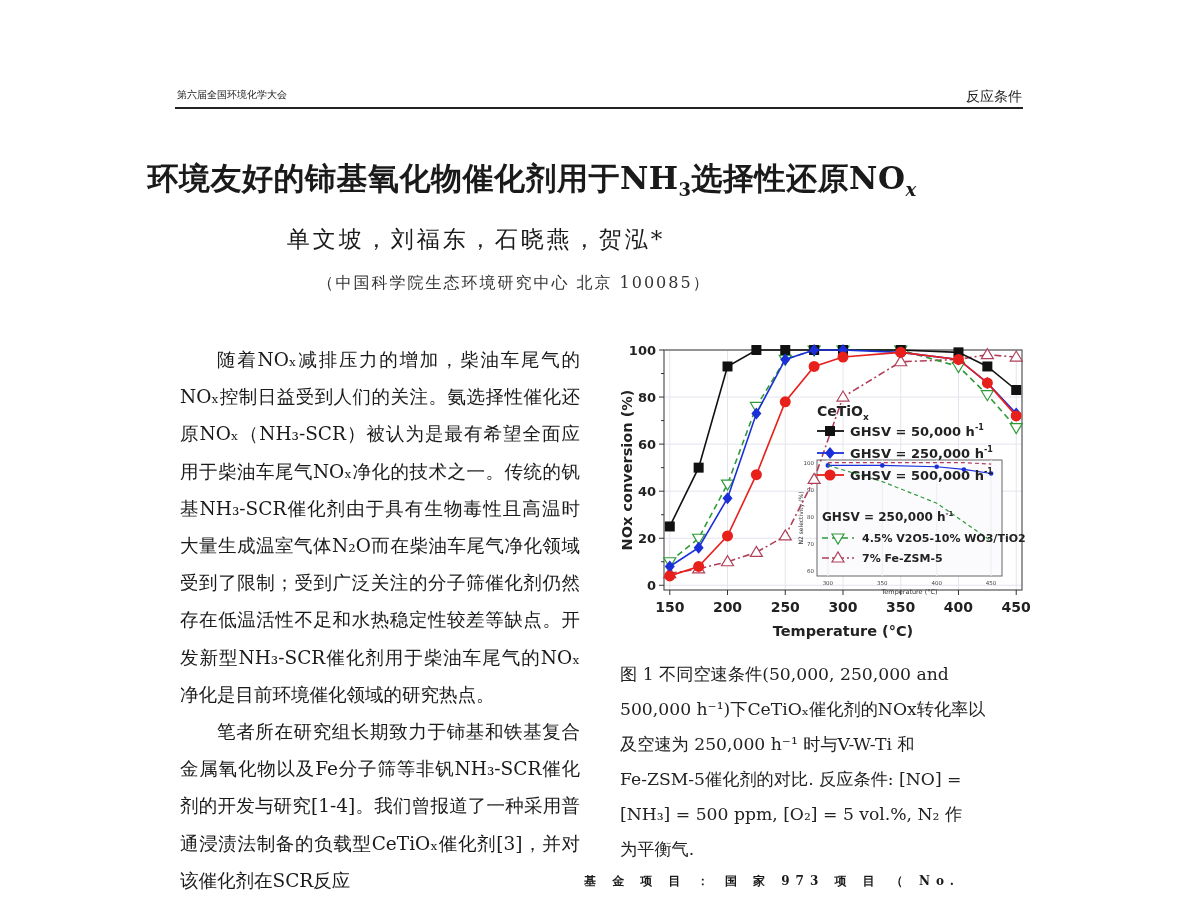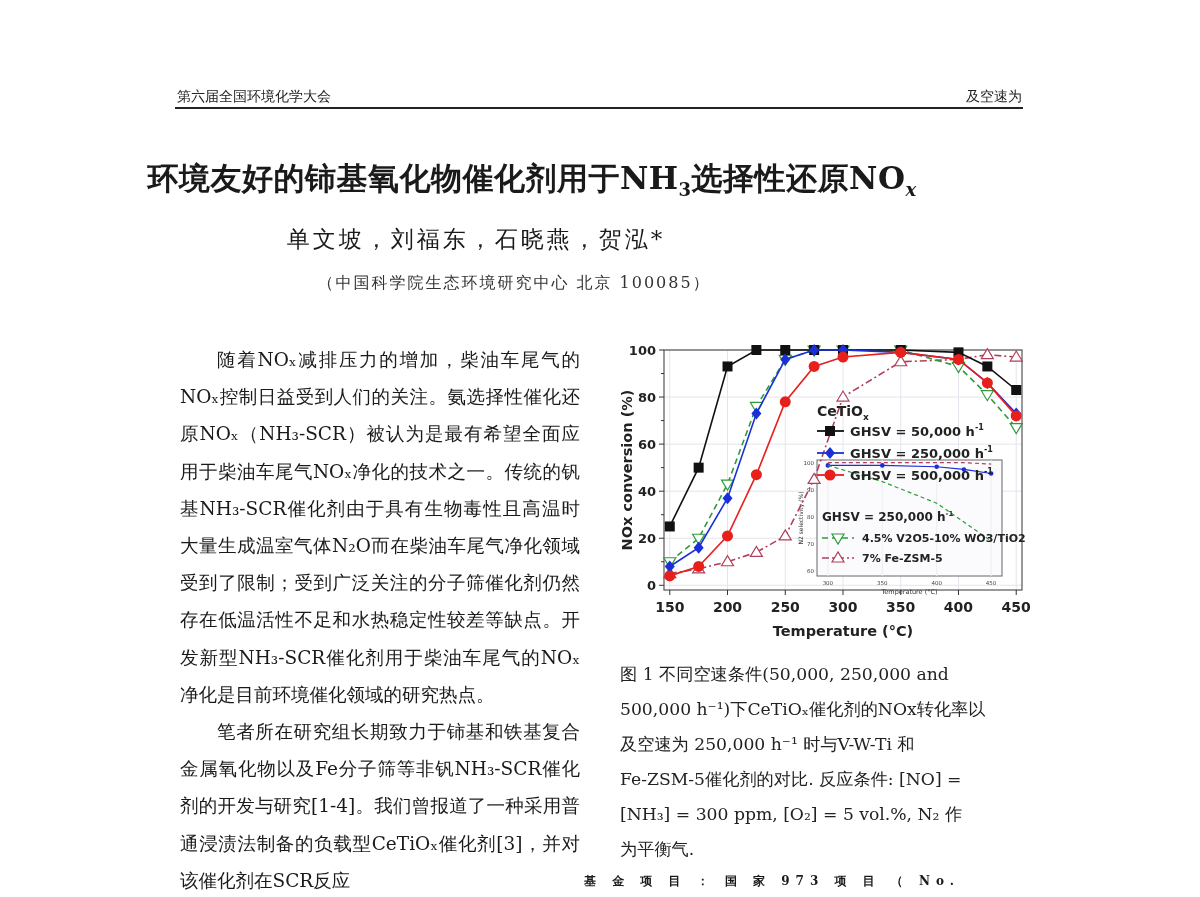--- a/index.html
+++ b/index.html
@@ -1,18 +1,18 @@
 <!DOCTYPE html>
 <html><head>
 <meta charset="utf-8">
 <style>
   html, body { margin:0; padding:0; background:#ffffff; }
   body { width:1200px; height:897px; position:relative; overflow:hidden;
          font-family:"DejaVu Serif","Liberation Serif",serif; color:#1a1a1a; }
-  .header-left { position:absolute; left:177px; top:88px; font-size:14px;
+  .header-left { position:absolute; left:177px; top:88px; font-size:10px;
                  font-family:"DejaVu Sans","Liberation Sans",sans-serif; color:#222; }
   .header-right { position:absolute; right:178px; top:88px; font-size:14px;
                   font-family:"DejaVu Sans","Liberation Sans",sans-serif; color:#222; }
   .header-rule { position:absolute; left:175px; top:107px; width:848px; height:2px; background:#222; }
   .title { position:absolute; left:0; width:1064px; top:158px; text-align:center;
            font-size:31px; font-weight:bold; font-family:"DejaVu Serif","Liberation Serif",serif; letter-spacing:0.5px; }
   .title sub { font-size:18px; }
   .authors { position:absolute; left:0; width:952px; top:224px; text-align:center; font-size:23px; letter-spacing:3px; }
   .affil { position:absolute; left:0; width:1028px; top:273px; text-align:center; font-size:16px; letter-spacing:2px; color:#333; }
   .col-left { position:absolute; left:180px; top:341px; width:400px; font-size:18.5px; line-height:37.2px; text-align:justify; }
@@ -21,21 +21,21 @@
   .caption { position:absolute; left:620px; top:657px; width:400px; font-size:17.2px; line-height:35px;
              font-family:"DejaVu Serif","Liberation Serif",serif; text-align:justify; color:#222; }
   .caption p { margin:0; }
   .funding { position:absolute; left:584px; top:873px; width:400px; font-size:12px; letter-spacing:6px; white-space:nowrap;font-weight:bold; }
   svg text { font-family:"DejaVu Sans","Liberation Sans",sans-serif; }
 </style>
 </head>
 <body>
 
 <div class="header-left">第六届全国环境化学大会</div>
-<div class="header-right">及空速为</div>
+<div class="header-right">反应条件</div>
 <div class="header-rule"></div>
 
 <div class="title"><span>环境友好的铈基氧化物催化剂用于NH</span><sub>3</sub><span>选择性还原NO</span><sub style="font-style:italic">x</sub></div>
 
 <div class="authors">单文坡，刘福东，石晓燕，贺泓*</div>
 <div class="affil">（中国科学院生态环境研究中心   北京 100085）</div>
 
 <div class="col-left">
   <p>随着NOₓ减排压力的增加，柴油车尾气的NOₓ控制日益受到人们的关注。氨选择性催化还原NOₓ（NH₃-SCR）被认为是最有希望全面应用于柴油车尾气NOₓ净化的技术之一。传统的钒基NH₃-SCR催化剂由于具有生物毒性且高温时大量生成温室气体N₂O而在柴油车尾气净化领域受到了限制；受到广泛关注的分子筛催化剂仍然存在低温活性不足和水热稳定性较差等缺点。开发新型NH₃-SCR催化剂用于柴油车尾气的NOₓ净化是目前环境催化领域的研究热点。</p>
   <p>笔者所在研究组长期致力于铈基和铁基复合金属氧化物以及Fe分子筛等非钒NH₃-SCR催化剂的开发与研究[1-4]。我们曾报道了一种采用普通浸渍法制备的负载型CeTiOₓ催化剂[3]，并对该催化剂在SCR反应</p>
@@ -206,16 +206,16 @@
         <text x="250" y="224" font-size="11" font-weight="bold" fill="#222">7% Fe-ZSM-5</text>
       </g>
     </svg>
 </div>
 
 <div class="caption">
   <p>图 1  不同空速条件(50,000, 250,000 and</p>
   <p>500,000 h⁻¹)下CeTiOₓ催化剂的NOx转化率以</p>
   <p>及空速为 250,000 h⁻¹ 时与V-W-Ti 和</p>
   <p>Fe-ZSM-5催化剂的对比. 反应条件: [NO] =</p>
-  <p>[NH₃] = 300 ppm, [O₂] = 5 vol.%, N₂ 作</p>
+  <p>[NH₃] = 500 ppm, [O₂] = 5 vol.%, N₂ 作</p>
   <p>为平衡气.</p>
 </div>
 <div class="funding">基 金 项 目 ： 国 家  973  项 目 （ No.</div>
 
 </body></html>

